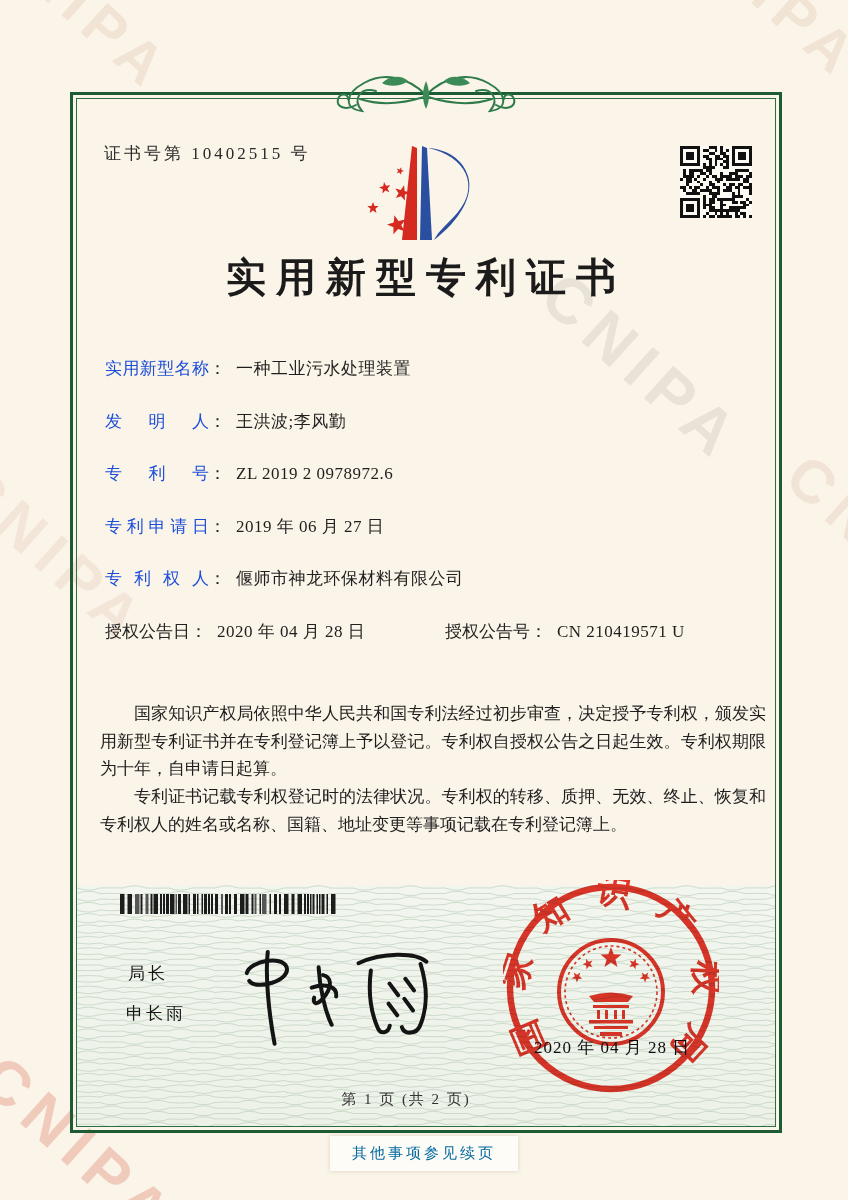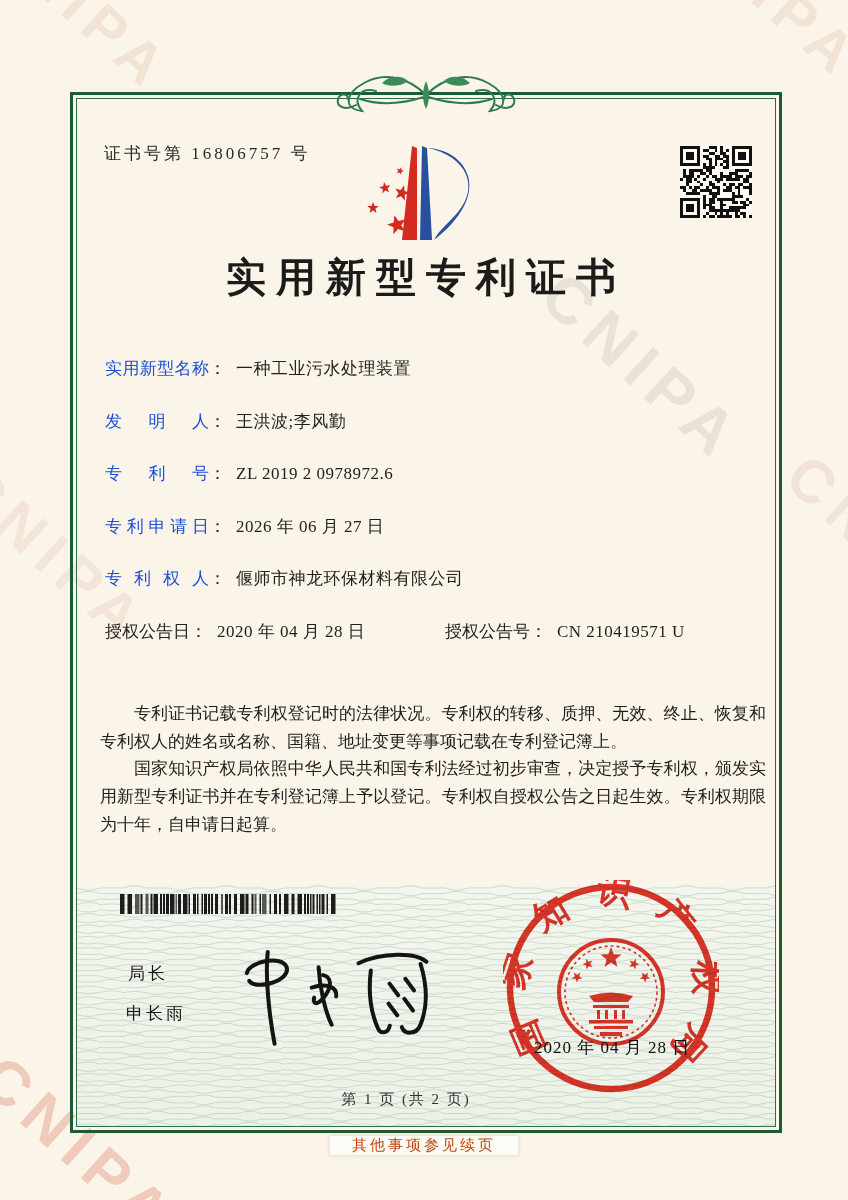--- a/index.html
+++ b/index.html
@@ -33,22 +33,22 @@
   .body-text p{margin:0;text-indent:2em;}
   
   .band{position:absolute;left:77px;top:885px;width:698px;height:241px;
         background:linear-gradient(#f2f6ee,#edf2e9);overflow:hidden;}
   
   .bureau{position:absolute;font-size:17px;letter-spacing:3px;color:#161616;z-index:3;}
   .seal-date{position:absolute;left:505px;top:1036px;width:214px;text-align:center;
              font-size:17px;letter-spacing:1px;color:#0e0e0e;z-index:6;}
   .pagenum{position:absolute;left:70px;top:1090px;width:672px;text-align:center;
            font-size:15px;letter-spacing:2px;color:#333;z-index:3;}
-  .footer-note{position:absolute;left:330px;top:1136px;padding:0 22px;font-size:15px;
-           letter-spacing:3px;background:#fefcf6;color:#c2410c;
+  .footer-note{position:absolute;left:330px;top:1136px;padding:8px 22px;font-size:15px;
+           letter-spacing:3px;background:#fefcf6;color:#0369a1;
            box-shadow:0 0 4px rgba(120,110,90,.25);}
   .sealwrap{position:absolute;left:503px;top:880px;width:216px;height:216px;z-index:5;
             mix-blend-mode:multiply;opacity:.93;}
   .sig{position:absolute;left:232px;top:938px;z-index:4;transform:rotate(-3deg);}
   .qr{position:absolute;left:680px;top:146px;}
   .barcode{position:absolute;left:120px;top:894px;z-index:3;}
   .logo{position:absolute;left:338px;top:134px;}
   .ornament{position:absolute;left:286px;top:65px;z-index:2;}
 </style>
 </head>
@@ -72,21 +72,21 @@
     <path d="M142 32 C168 40 188 40 206 34"></path>
     <path d="M210 40 C220 46 230 42 228 34 C226 28 218 28 218 34"></path>
   </g>
   <g fill="#3d8a59">
     <path d="M96 18 C104 10 116 10 122 16 C114 22 102 22 96 18 Z"></path>
     <path d="M184 18 C176 10 164 10 158 16 C166 22 178 22 184 18 Z"></path>
     <path d="M140 16 C136 25 136 36 140 44 C144 36 144 25 140 16 Z"></path>
   </g>
 </svg>
 
-<div class="certno">证书号第 16806757 号</div>
+<div class="certno">证书号第 10402515 号</div>
 
 <svg class="logo" width="156" height="116" viewBox="0 0 156 116">
   <path d="M74 12 L79 14 L79 106 L64 106 Z" fill="#d42a1f"></path>
   <path d="M84 12 L89 14 L94 106 L82 106 Z" fill="#2b4fa0"></path>
   <path d="M90 14 C128 22 142 52 120 78 C110 90 101 96 96 106 C122 86 136 62 130 42 C125 25 108 15 90 14 Z" fill="#2b4fa0"></path>
   <g id="logoStars" fill="#d42a1f">
       <polygon points="63.4,33.2 63.4,36.1 66.0,37.1 63.3,38.0 63.1,40.8 61.4,38.6 58.7,39.2 60.3,36.9 58.8,34.5 61.5,35.4"></polygon>
       <polygon points="46.0,48.1 48.1,51.7 52.3,51.2 49.5,54.4 51.3,58.2 47.4,56.5 44.4,59.4 44.8,55.2 41.1,53.2 45.2,52.2"></polygon>
       <polygon points="66.1,51.3 66.6,56.9 72.0,58.6 66.8,60.8 66.9,66.5 63.1,62.2 57.8,64.0 60.6,59.2 57.3,54.6 62.8,55.9"></polygon>
       <polygon points="35.0,68.0 36.5,72.0 40.7,72.1 37.4,74.8 38.5,78.9 35.0,76.5 31.5,78.9 32.6,74.8 29.3,72.1 33.5,72.0"></polygon>
@@ -348,34 +348,34 @@
   <div class="frow">
     <span class="flabel">实用新型名称</span><span>：</span><span class="fval">一种工业污水处理装置</span>
   </div>
   <div class="frow">
     <span class="flabel">发明人</span><span>：</span><span class="fval">王洪波;李风勤</span>
   </div>
   <div class="frow">
     <span class="flabel">专利号</span><span>：</span><span class="fval">ZL 2019 2 0978972.6</span>
   </div>
   <div class="frow">
-    <span class="flabel">专利申请日</span><span>：</span><span class="fval">2026 年 06 月 27 日</span>
+    <span class="flabel">专利申请日</span><span>：</span><span class="fval">2019 年 06 月 27 日</span>
   </div>
   <div class="frow">
     <span class="flabel">专利权人</span><span>：</span><span class="fval">偃师市神龙环保材料有限公司</span>
   </div>
   <div class="frow grantrow">
     <span class="gcol1"><span>授权公告日</span><span>：</span><span class="fval">2020 年 04 月 28 日</span></span>
     <span class="gcol2"><span>授权公告号</span><span>：</span><span class="fval">CN 210419571 U</span></span>
   </div>
 </div>
 
 <div class="body-text">
+  <p>国家知识产权局依照中华人民共和国专利法经过初步审查，决定授予专利权，颁发实用新型专利证书并在专利登记簿上予以登记。专利权自授权公告之日起生效。专利权期限为十年，自申请日起算。</p>
   <p>专利证书记载专利权登记时的法律状况。专利权的转移、质押、无效、终止、恢复和专利权人的姓名或名称、国籍、地址变更等事项记载在专利登记簿上。</p>
-  <p>国家知识产权局依照中华人民共和国专利法经过初步审查，决定授予专利权，颁发实用新型专利证书并在专利登记簿上予以登记。专利权自授权公告之日起生效。专利权期限为十年，自申请日起算。</p>
 </div>
 
 <div class="band">
   <svg id="waves" width="698" height="241">
       <path d="M0 3.0 Q11.5 7.4 23 3.0 Q34.5 2.7 46 3.0 Q57.5 -1.4 69 3.0 Q80.5 3.3 92 3.0 Q103.5 7.4 115 3.0 Q126.5 2.7 138 3.0 Q149.5 -1.4 161 3.0 Q172.5 3.3 184 3.0 Q195.5 7.4 207 3.0 Q218.5 2.7 230 3.0 Q241.5 -1.4 253 3.0 Q264.5 3.3 276 3.0 Q287.5 7.4 299 3.0 Q310.5 2.7 322 3.0 Q333.5 -1.4 345 3.0 Q356.5 3.3 368 3.0 Q379.5 7.4 391 3.0 Q402.5 2.7 414 3.0 Q425.5 -1.4 437 3.0 Q448.5 3.3 460 3.0 Q471.5 7.4 483 3.0 Q494.5 2.7 506 3.0 Q517.5 -1.4 529 3.0 Q540.5 3.3 552 3.0 Q563.5 7.4 575 3.0 Q586.5 2.7 598 3.0 Q609.5 -1.4 621 3.0 Q632.5 3.3 644 3.0 Q655.5 7.4 667 3.0 Q678.5 2.7 690 3.0 Q701.5 -1.4 713 3.0" fill="none" stroke="rgba(150,175,148,0.38)" stroke-width="1"></path>
       <path d="M0 8.5 Q11.5 4.1 23 8.5 Q34.5 8.3 46 8.5 Q57.5 12.9 69 8.5 Q80.5 8.7 92 8.5 Q103.5 4.1 115 8.5 Q126.5 8.3 138 8.5 Q149.5 12.9 161 8.5 Q172.5 8.7 184 8.5 Q195.5 4.1 207 8.5 Q218.5 8.3 230 8.5 Q241.5 12.9 253 8.5 Q264.5 8.7 276 8.5 Q287.5 4.1 299 8.5 Q310.5 8.3 322 8.5 Q333.5 12.9 345 8.5 Q356.5 8.7 368 8.5 Q379.5 4.1 391 8.5 Q402.5 8.3 414 8.5 Q425.5 12.9 437 8.5 Q448.5 8.7 460 8.5 Q471.5 4.1 483 8.5 Q494.5 8.3 506 8.5 Q517.5 12.9 529 8.5 Q540.5 8.7 552 8.5 Q563.5 4.1 575 8.5 Q586.5 8.3 598 8.5 Q609.5 12.9 621 8.5 Q632.5 8.7 644 8.5 Q655.5 4.1 667 8.5 Q678.5 8.3 690 8.5 Q701.5 12.9 713 8.5" fill="none" stroke="rgba(150,175,148,0.38)" stroke-width="1"></path>
       <path d="M0 14.0 Q11.5 18.3 23 14.0 Q34.5 14.7 46 14.0 Q57.5 9.7 69 14.0 Q80.5 13.3 92 14.0 Q103.5 18.3 115 14.0 Q126.5 14.7 138 14.0 Q149.5 9.7 161 14.0 Q172.5 13.3 184 14.0 Q195.5 18.3 207 14.0 Q218.5 14.7 230 14.0 Q241.5 9.7 253 14.0 Q264.5 13.3 276 14.0 Q287.5 18.3 299 14.0 Q310.5 14.7 322 14.0 Q333.5 9.7 345 14.0 Q356.5 13.3 368 14.0 Q379.5 18.3 391 14.0 Q402.5 14.7 414 14.0 Q425.5 9.7 437 14.0 Q448.5 13.3 460 14.0 Q471.5 18.3 483 14.0 Q494.5 14.7 506 14.0 Q517.5 9.7 529 14.0 Q540.5 13.3 552 14.0 Q563.5 18.3 575 14.0 Q586.5 14.7 598 14.0 Q609.5 9.7 621 14.0 Q632.5 13.3 644 14.0 Q655.5 18.3 667 14.0 Q678.5 14.7 690 14.0 Q701.5 9.7 713 14.0" fill="none" stroke="rgba(150,175,148,0.38)" stroke-width="1"></path>
       <path d="M0 19.5 Q11.5 15.3 23 19.5 Q34.5 18.3 46 19.5 Q57.5 23.7 69 19.5 Q80.5 20.7 92 19.5 Q103.5 15.3 115 19.5 Q126.5 18.3 138 19.5 Q149.5 23.7 161 19.5 Q172.5 20.7 184 19.5 Q195.5 15.3 207 19.5 Q218.5 18.3 230 19.5 Q241.5 23.7 253 19.5 Q264.5 20.7 276 19.5 Q287.5 15.3 299 19.5 Q310.5 18.3 322 19.5 Q333.5 23.7 345 19.5 Q356.5 20.7 368 19.5 Q379.5 15.3 391 19.5 Q402.5 18.3 414 19.5 Q425.5 23.7 437 19.5 Q448.5 20.7 460 19.5 Q471.5 15.3 483 19.5 Q494.5 18.3 506 19.5 Q517.5 23.7 529 19.5 Q540.5 20.7 552 19.5 Q563.5 15.3 575 19.5 Q586.5 18.3 598 19.5 Q609.5 23.7 621 19.5 Q632.5 20.7 644 19.5 Q655.5 15.3 667 19.5 Q678.5 18.3 690 19.5 Q701.5 23.7 713 19.5" fill="none" stroke="rgba(150,175,148,0.38)" stroke-width="1"></path>
       <path d="M0 25.0 Q11.5 29.1 23 25.0 Q34.5 26.7 46 25.0 Q57.5 20.9 69 25.0 Q80.5 23.3 92 25.0 Q103.5 29.1 115 25.0 Q126.5 26.7 138 25.0 Q149.5 20.9 161 25.0 Q172.5 23.3 184 25.0 Q195.5 29.1 207 25.0 Q218.5 26.7 230 25.0 Q241.5 20.9 253 25.0 Q264.5 23.3 276 25.0 Q287.5 29.1 299 25.0 Q310.5 26.7 322 25.0 Q333.5 20.9 345 25.0 Q356.5 23.3 368 25.0 Q379.5 29.1 391 25.0 Q402.5 26.7 414 25.0 Q425.5 20.9 437 25.0 Q448.5 23.3 460 25.0 Q471.5 29.1 483 25.0 Q494.5 26.7 506 25.0 Q517.5 20.9 529 25.0 Q540.5 23.3 552 25.0 Q563.5 29.1 575 25.0 Q586.5 26.7 598 25.0 Q609.5 20.9 621 25.0 Q632.5 23.3 644 25.0 Q655.5 29.1 667 25.0 Q678.5 26.7 690 25.0 Q701.5 20.9 713 25.0" fill="none" stroke="rgba(150,175,148,0.38)" stroke-width="1"></path>
       <path d="M0 30.5 Q11.5 26.6 23 30.5 Q34.5 28.4 46 30.5 Q57.5 34.4 69 30.5 Q80.5 32.6 92 30.5 Q103.5 26.6 115 30.5 Q126.5 28.4 138 30.5 Q149.5 34.4 161 30.5 Q172.5 32.6 184 30.5 Q195.5 26.6 207 30.5 Q218.5 28.4 230 30.5 Q241.5 34.4 253 30.5 Q264.5 32.6 276 30.5 Q287.5 26.6 299 30.5 Q310.5 28.4 322 30.5 Q333.5 34.4 345 30.5 Q356.5 32.6 368 30.5 Q379.5 26.6 391 30.5 Q402.5 28.4 414 30.5 Q425.5 34.4 437 30.5 Q448.5 32.6 460 30.5 Q471.5 26.6 483 30.5 Q494.5 28.4 506 30.5 Q517.5 34.4 529 30.5 Q540.5 32.6 552 30.5 Q563.5 26.6 575 30.5 Q586.5 28.4 598 30.5 Q609.5 34.4 621 30.5 Q632.5 32.6 644 30.5 Q655.5 26.6 667 30.5 Q678.5 28.4 690 30.5 Q701.5 34.4 713 30.5" fill="none" stroke="rgba(150,175,148,0.38)" stroke-width="1"></path>

